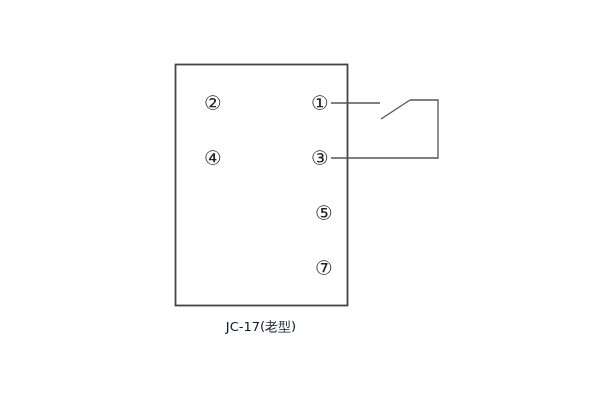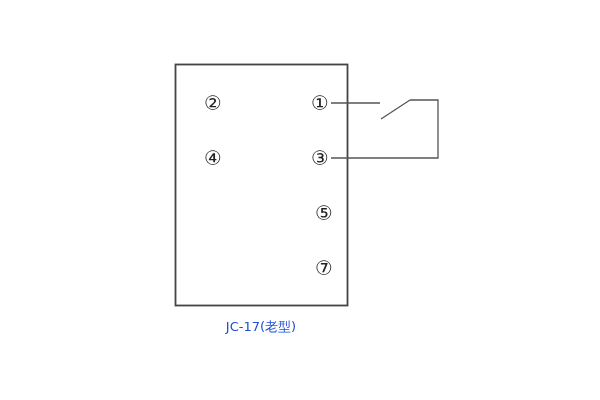--- a/index.html
+++ b/index.html
@@ -2,21 +2,21 @@
 <html><head>
   <meta charset="utf-8">
   <style>
     html, body { margin: 0; padding: 0; background: #ffffff; }
     body { width: 600px; height: 400px; position: relative; overflow: hidden;
            font-family: "DejaVu Sans", sans-serif; }
     svg { position: absolute; left: 0; top: 0; }
     .terminal { position: absolute; width: 22px; height: 22px; line-height: 22px;
                 text-align: center; font-size: 20px; color: #222; transform: translate(-50%, -50%); }
     .caption { position: absolute; left: 261px; top: 327px; transform: translate(-50%, -50%);
-               font-size: 13px; color: #1d4ed8; white-space: nowrap; }
+               font-size: 13px; color: #0f172a; white-space: nowrap; }
   </style>
 </head>
 <body>
 
 <svg width="600" height="400">
   <rect x="175.5" y="64.5" width="172" height="241" fill="none" stroke="#444" stroke-width="1.8"></rect>
   <g fill="none" stroke="#555" stroke-width="1.3">
     <line x1="331" y1="103" x2="380" y2="103"></line>
     <line x1="381" y1="119" x2="410" y2="100"></line>
     <polyline points="410,100 438,100 438,158 331,158"></polyline>

